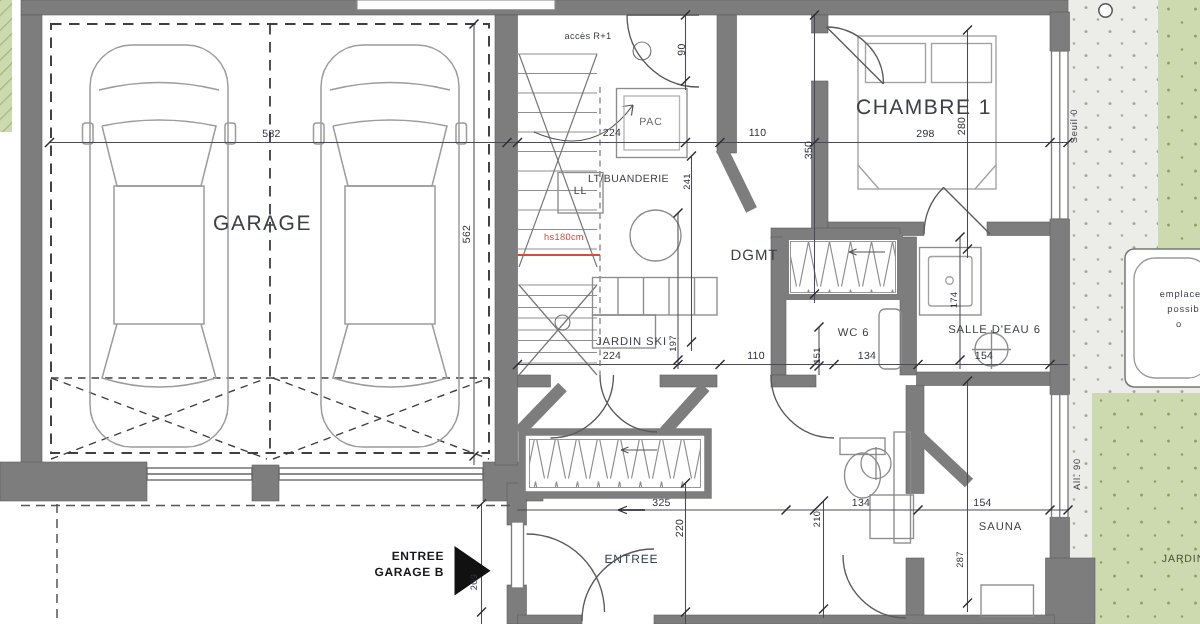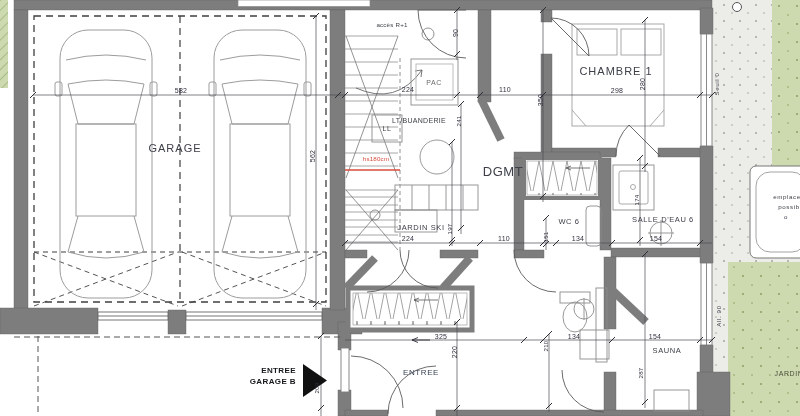--- a/index.html
+++ b/index.html
@@ -5,21 +5,21 @@
   html,body{margin:0;padding:0;background:#fff;}
   #plan{position:relative;width:800px;height:416px;overflow:hidden;background:#fff;
         font-family:"Liberation Sans", sans-serif;}
   #plan svg{position:absolute;left:0;top:0;}
   .lbl{position:absolute;transform:translate(-50%,-50%);font-size:8px;color:#3d4049;
        letter-spacing:.6px;white-space:nowrap;line-height:1;}
   .rot{transform:translate(-50%,-50%) rotate(-90deg);}
   .dim{font-size:7px;color:#30313f;letter-spacing:.2px;}
   .sm{font-size:6.2px;}
   .red{color:#d84a3a;letter-spacing:.2px;}
-  .room{font-size:11px;letter-spacing:1px;color:#3d4049;}
+  .room{font-size:14px;letter-spacing:1px;color:#3d4049;}
   .blue{color:#3a4358;}
   #chalet-entry{position:absolute;left:228px;top:366px;width:68px;text-align:right;
        font-size:8px;font-weight:bold;color:#16181c;letter-spacing:.4px;line-height:1.35;}
 </style>
 </head>
 <body>
 
 <div id="plan">
 <svg width="800" height="416" viewBox="0 0 800 416">
   <defs>
@@ -244,21 +244,21 @@
   <g fill="#ffffff">
     <rect x="750" y="166" width="62" height="92" rx="6" stroke="#777" stroke-width="1"></rect>
     <rect x="756" y="172" width="50" height="80" rx="14" stroke="#9a9a9a" stroke-width="0.9" fill="none"></rect>
   </g>
 
   <polygon points="303,364 303,397 327,380.5" fill="#111"></polygon>
 </svg>
 
   <div class="lbl room" style="left:175px;top:148px">GARAGE</div>
   <div class="lbl room" style="left:616px;top:71px">CHAMBRE 1</div>
-  <div class="lbl" style="left:503px;top:171px;font-size:13px">DGMT</div>
+  <div class="lbl" style="left:503px;top:171px;font-size:10px">DGMT</div>
   <div class="lbl" style="left:569px;top:222px;font-size:7.5px">WC 6</div>
   <div class="lbl" style="left:663px;top:220px;font-size:7.5px">SALLE D'EAU 6</div>
   <div class="lbl blue" style="left:421px;top:373px;font-size:8px">ENTREE</div>
   <div class="lbl" style="left:667px;top:351px;font-size:7.5px">SAUNA</div>
   <div class="lbl" style="left:421px;top:228px;font-size:7.5px">JARDIN SKI</div>
   <div class="lbl" style="left:419px;top:120px;font-size:7px;letter-spacing:.3px">LT/BUANDERIE</div>
   <div class="lbl" style="left:434px;top:82px;font-size:7px;color:#6a6a6a">PAC</div>
   <div class="lbl" style="left:387px;top:128px;font-size:7px">LL</div>
   <div class="lbl sm" style="left:392px;top:25px;letter-spacing:.2px">accès R+1</div>
   <div class="lbl sm red" style="left:376px;top:159px">hs180cm</div>

